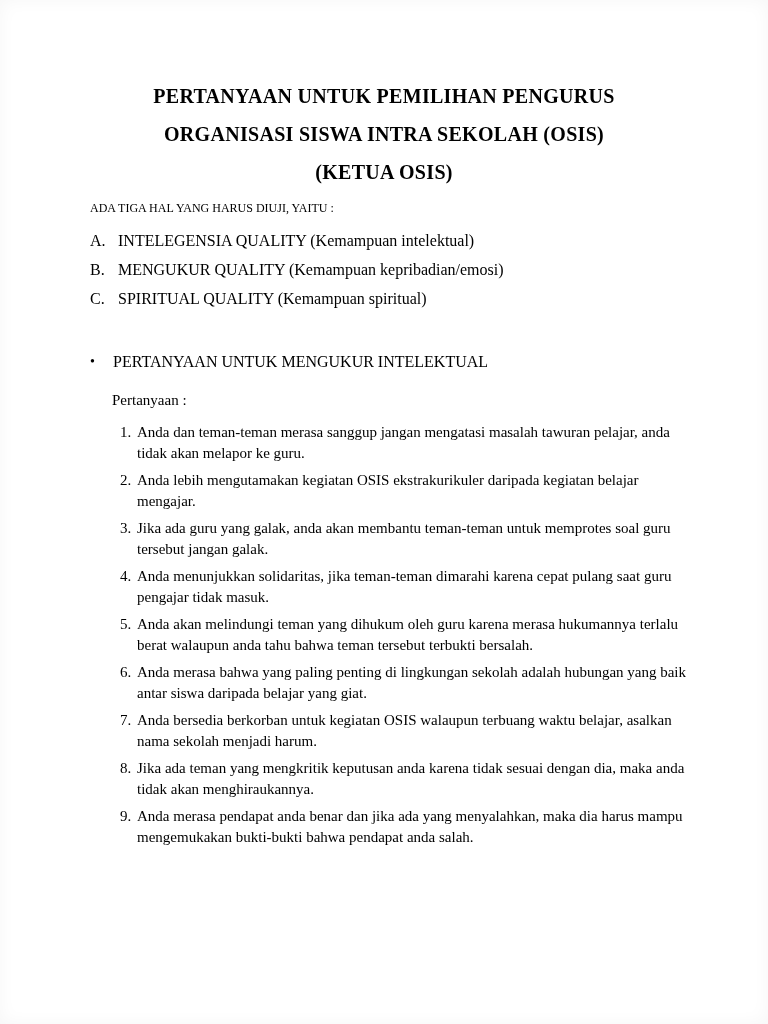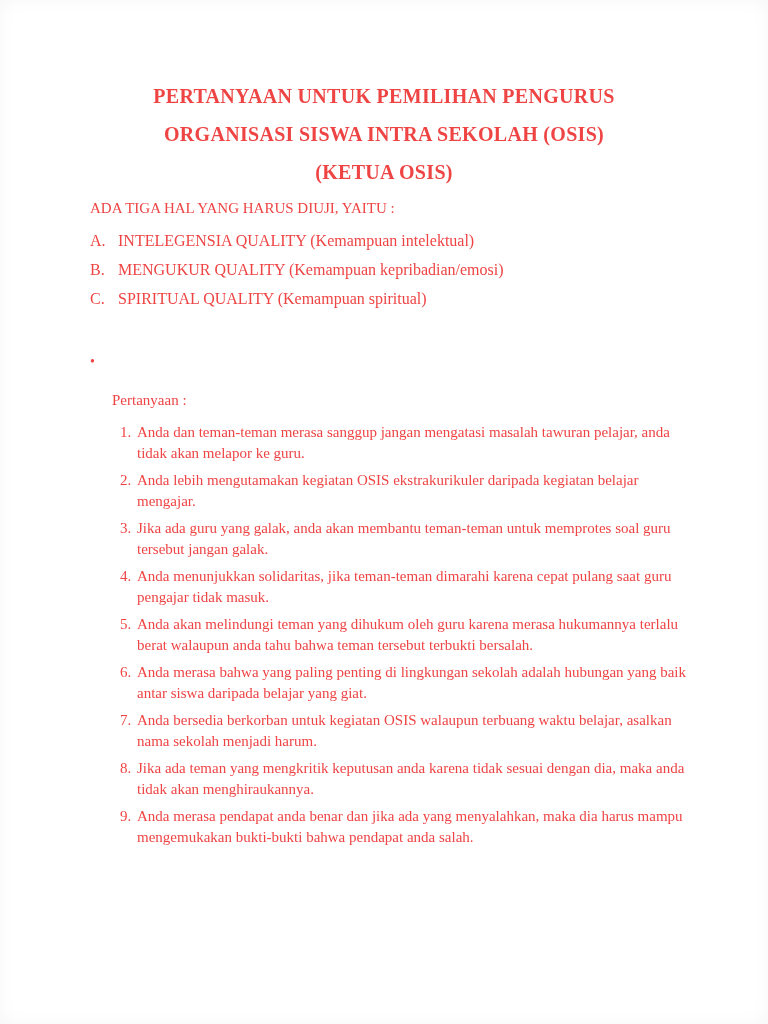--- a/index.html
+++ b/index.html
@@ -6,21 +6,21 @@
     margin: 0;
     padding: 0;
     background: #ffffff;
   }
   .page {
     position: relative;
     width: 768px;
     height: 1024px;
     margin: 0 auto;
     background: #ffffff;
-    color: #ef4444;
+    color: #000000;
     font-family: "Liberation Serif", "DejaVu Serif", serif;
     overflow: hidden;
     box-shadow: inset 0 0 18px rgba(0,0,0,0.04);
   }
   
   .title-block {
     padding-top: 84px;
     text-align: center;
   }
   .title-line {
@@ -30,21 +30,21 @@
     letter-spacing: 0.3px;
     margin-bottom: 13px;
   }
   
   .content {
     margin-left: 90px;
     margin-right: 68px;
     font-size: 15px;
   }
   .intro-line {
-    font-size: 15px;
+    font-size: 12px;
     line-height: 20px;
   }
   
   .quality-list {
     margin-top: 13px;
   }
   .quality-item {
     display: flex;
     font-size: 16px;
     line-height: 20px;
@@ -121,20 +121,21 @@
         <span class="quality-text">MENGUKUR QUALITY (Kemampuan kepribadian/emosi)</span>
       </div>
       <div class="quality-item">
         <span class="quality-marker">C.</span>
         <span class="quality-text">SPIRITUAL QUALITY (Kemampuan spiritual)</span>
       </div>
     </div>
 
     <div class="section-heading">
       <span class="section-bullet">•</span>
+      <span class="section-heading-text">PERTANYAAN UNTUK MENGUKUR INTELEKTUAL</span>
     </div>
 
 
     <div class="questions-label">Pertanyaan :</div>
 
     <div class="question-list">
       <div class="question-item">
         <span class="question-number">1.</span>
         <span class="question-text">Anda dan teman-teman merasa sanggup jangan mengatasi masalah tawuran pelajar, anda tidak akan melapor ke guru.</span>
       </div>

